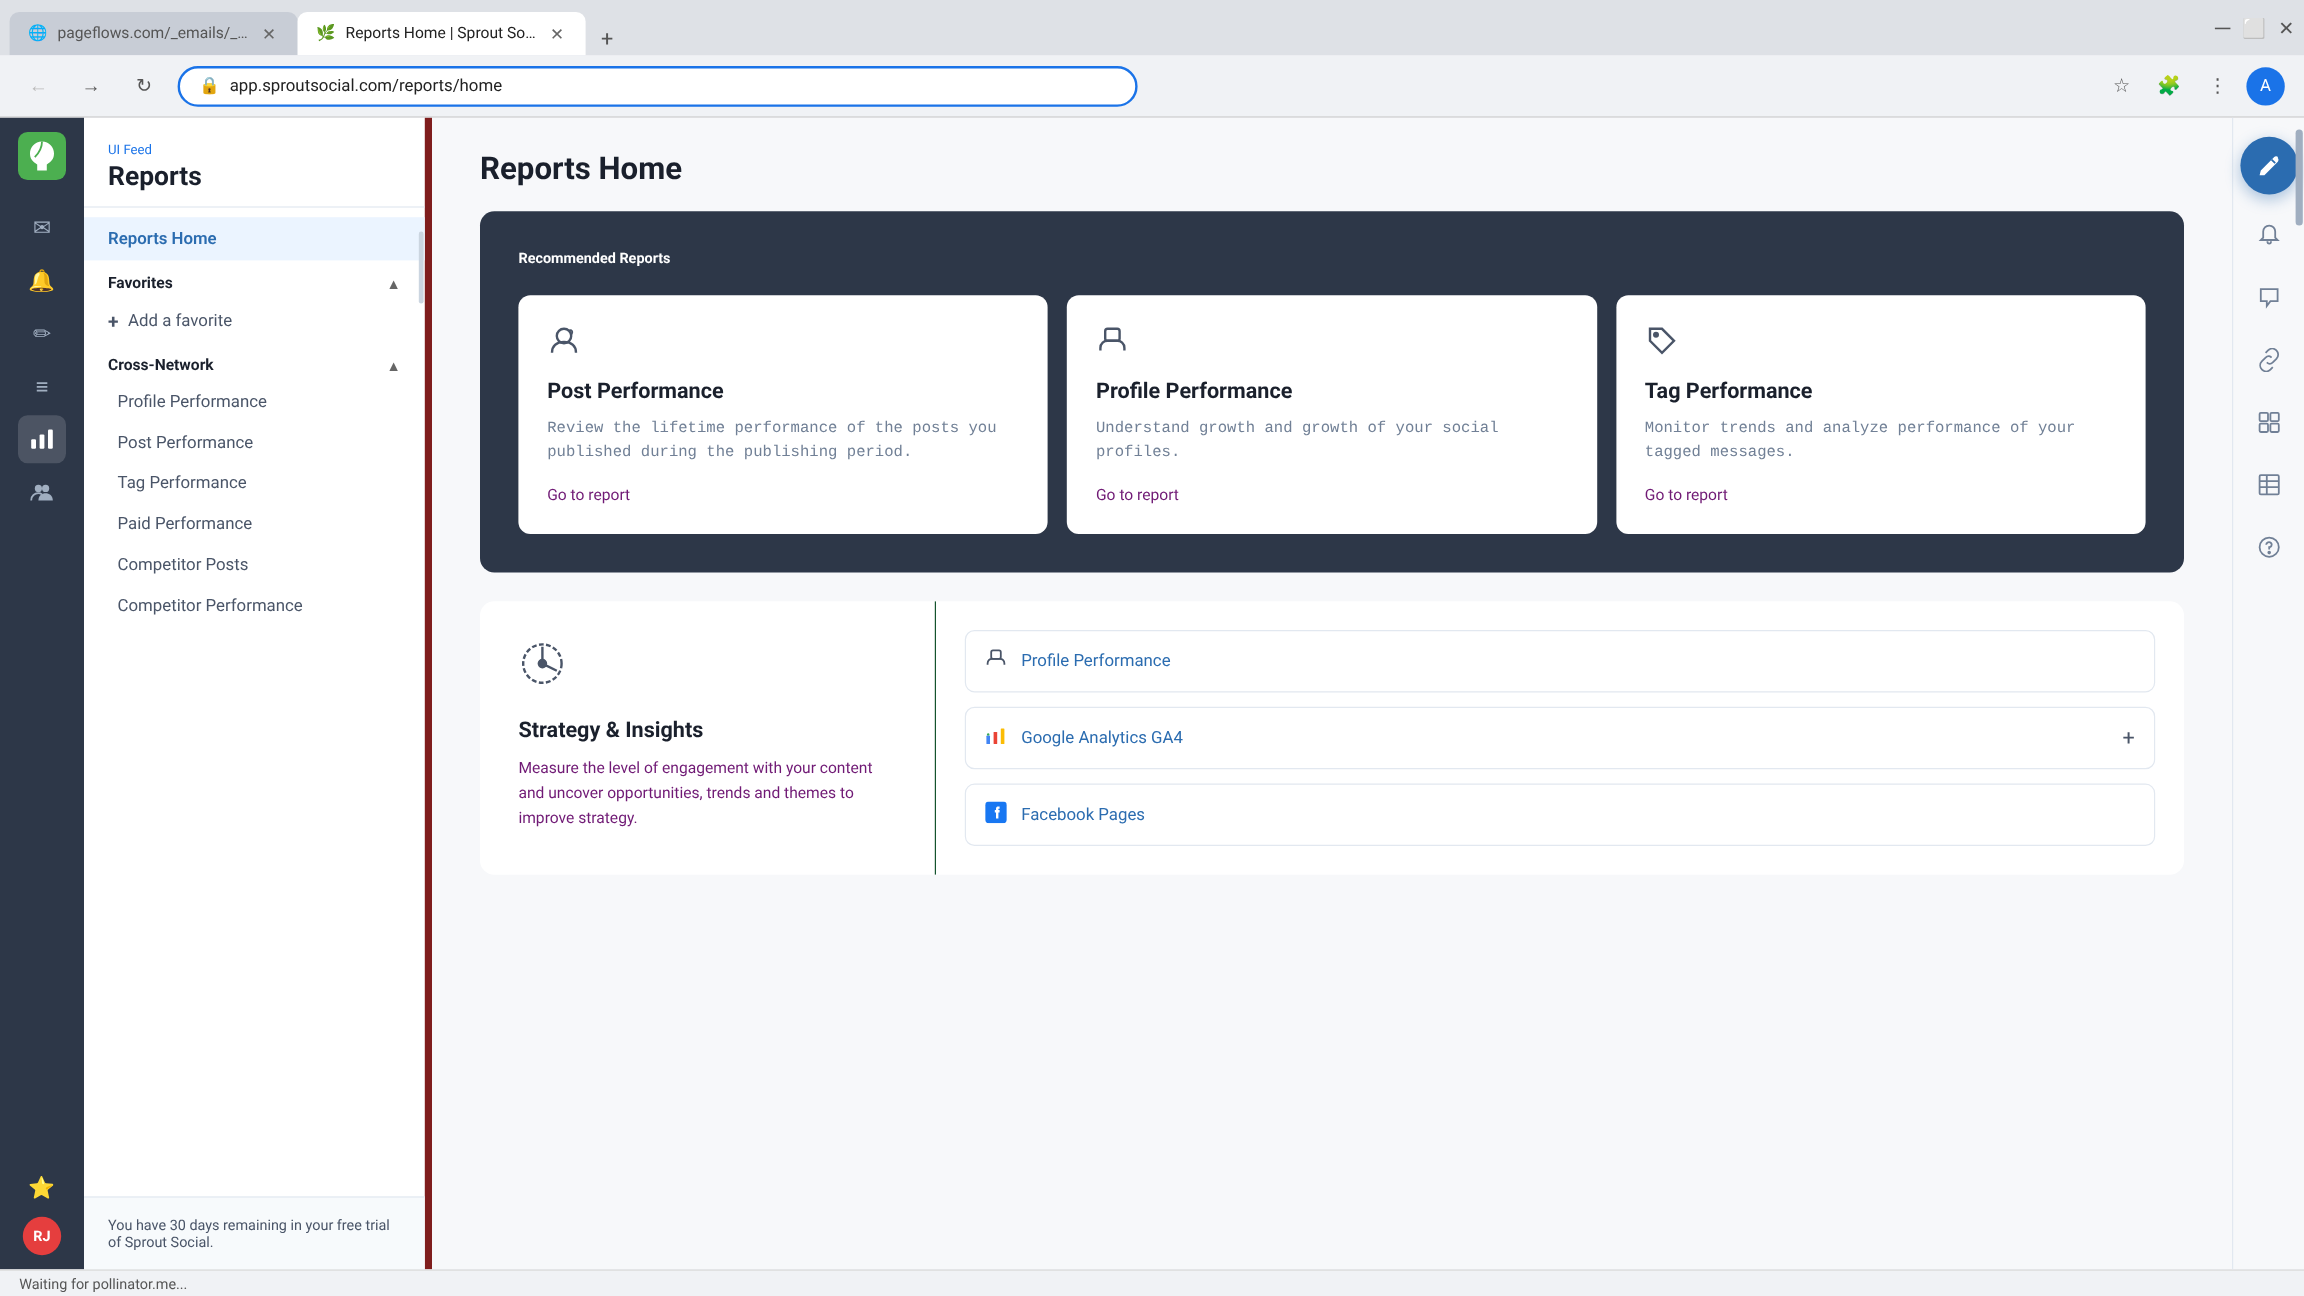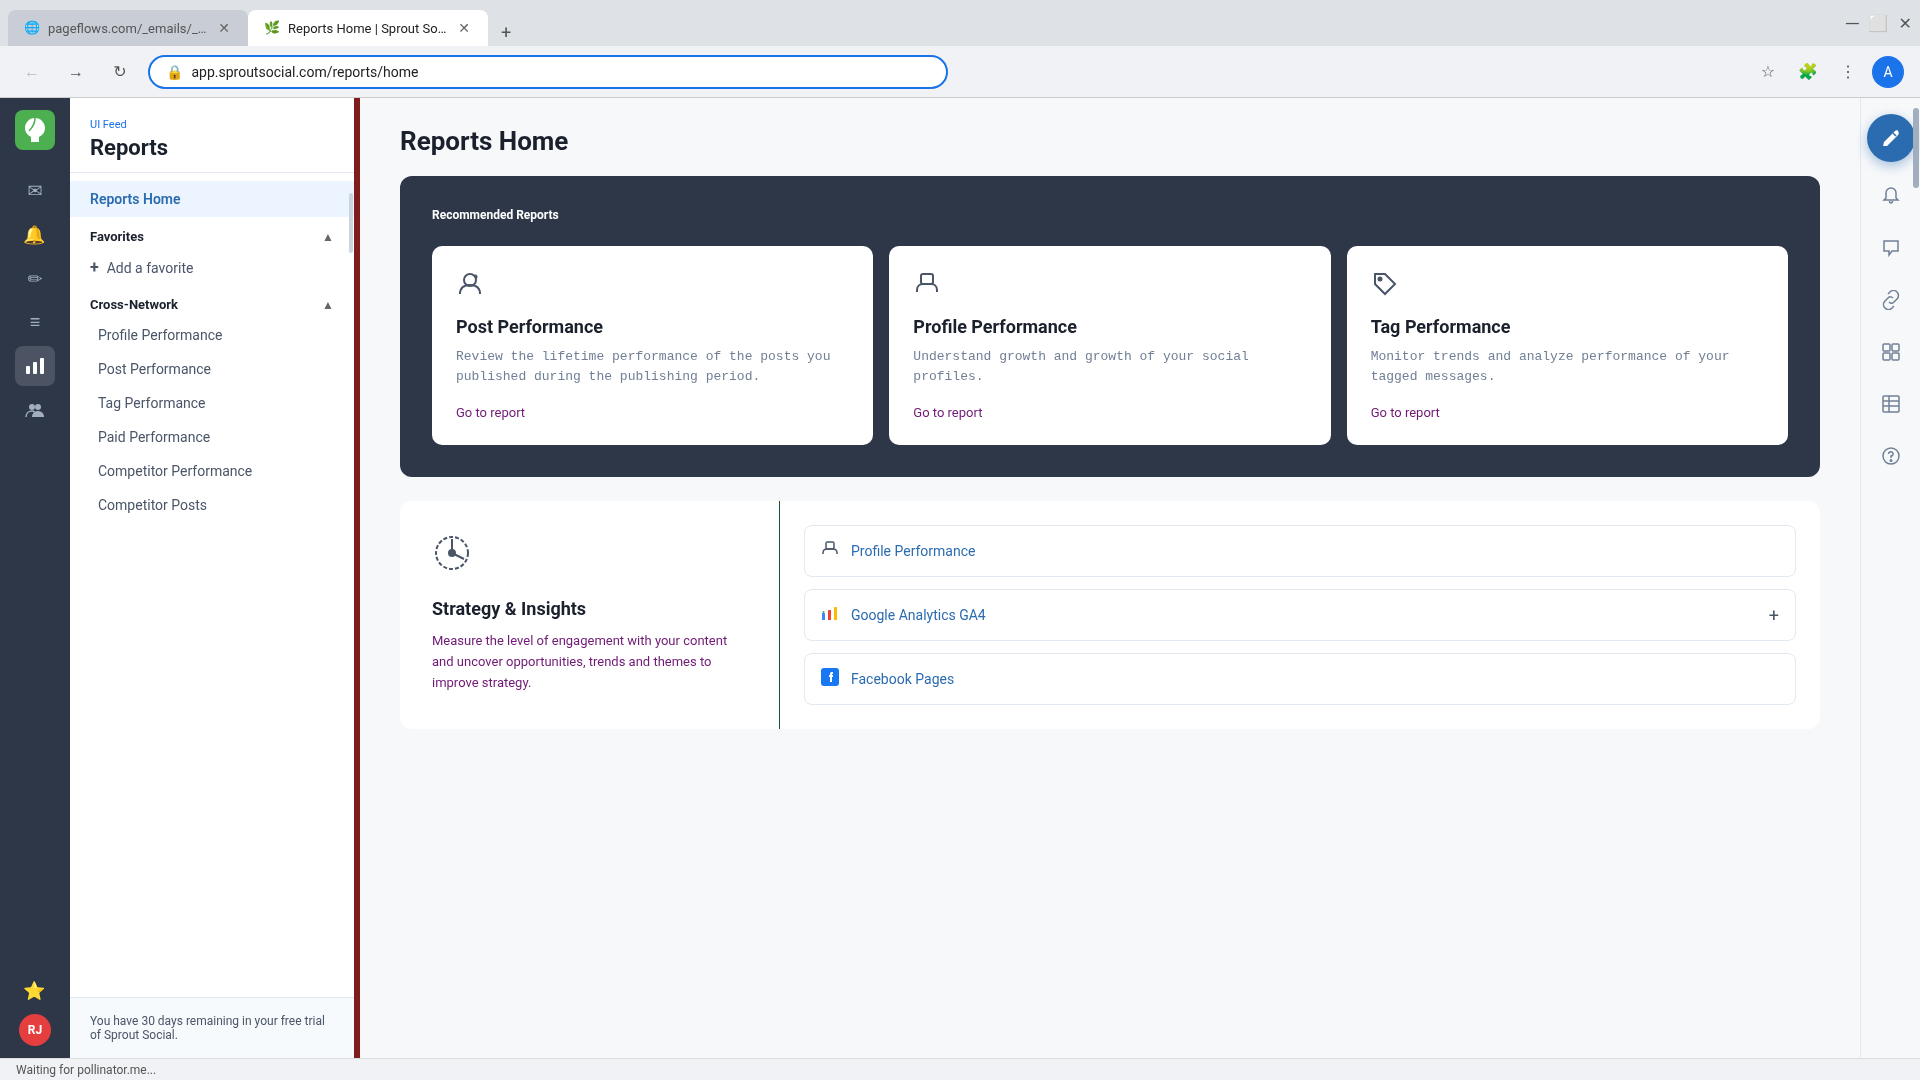--- a/index.html
+++ b/index.html
@@ -187,22 +187,22 @@
         </div>
 
         <div class="sidebar-section-header">
           <span class="sidebar-section-label">Cross-Network</span>
           <span class="sidebar-chevron">▲</span>
         </div>
         <div class="sidebar-sub-item">Profile Performance</div>
         <div class="sidebar-sub-item">Post Performance</div>
         <div class="sidebar-sub-item">Tag Performance</div>
         <div class="sidebar-sub-item">Paid Performance</div>
+        <div class="sidebar-sub-item">Competitor Posts</div>
         <div class="sidebar-sub-item">Competitor Performance</div>
-        <div class="sidebar-sub-item">Competitor Posts</div>
 
         <div class="sidebar-scrollbar-track">
           <div class="sidebar-scrollbar-thumb"></div>
         </div>
       </div>
       <div class="sidebar-trial">You have 30 days remaining in your free trial of Sprout Social.</div>
     </div>
 
     <div class="main-content">
 

